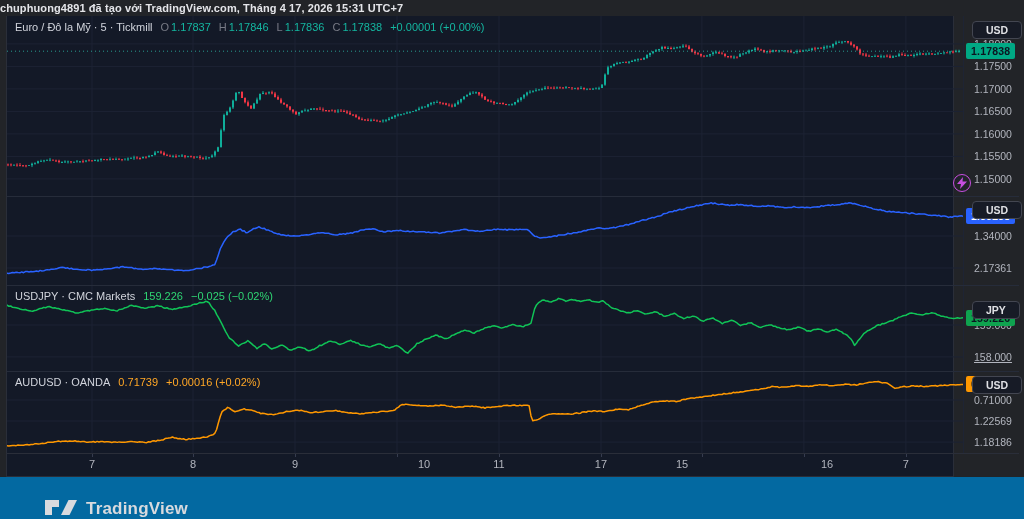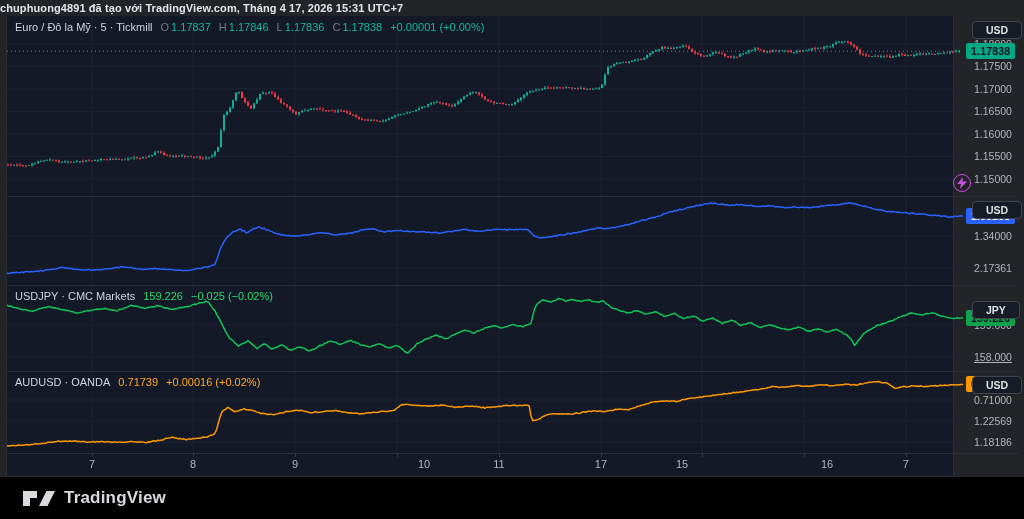--- a/index.html
+++ b/index.html
@@ -26,22 +26,22 @@
   .cur-btn{position:absolute;left:9px;z-index:8;background:#171b26;border:1px solid #434651;
            border-radius:4px;color:#dfe0e4;font-size:10.5px;font-weight:bold;line-height:14px;
            padding:1px 13px;}
   .price-label{position:absolute;left:3px;z-index:6;border-radius:2px;font-size:10.5px;font-weight:bold;
                line-height:14px;padding:1px 5px;letter-spacing:.2px;}
   .time-axis{position:absolute;left:0;top:437px;width:1012px;height:24px;z-index:2;}
   .time-label{position:absolute;top:5px;transform:translateX(-50%);font-size:11px;color:#b2b5be;}
   .time-tick{position:absolute;top:0;width:1px;height:4px;background:#363c4f;}
   .flash-icon{position:absolute;left:946px;top:158px;width:18px;height:18px;border:1.5px solid #c74ee0;
               border-radius:50%;z-index:7;display:flex;align-items:center;justify-content:center;}
-  .footer{position:absolute;left:0;bottom:0;width:1024px;height:42px;background:#000000;
-          display:flex;align-items:center;padding-left:22px;gap:9px;}
+  .footer{position:absolute;left:0;bottom:0;width:1024px;height:42px;background:#0369a1;
+          display:flex;align-items:flex-end;padding-left:44px;gap:9px;}
   .footer .brand{font-size:17px;font-weight:bold;color:#d8dade;letter-spacing:.2px;}
 </style>
 </head>
 <body>
 
 <div class="root">
 
   <div class="topbar">
     <span>chuphuong4891 đã tạo với TradingView.com, Tháng 4 17, 2026 15:31 UTC+7</span>
   </div>

